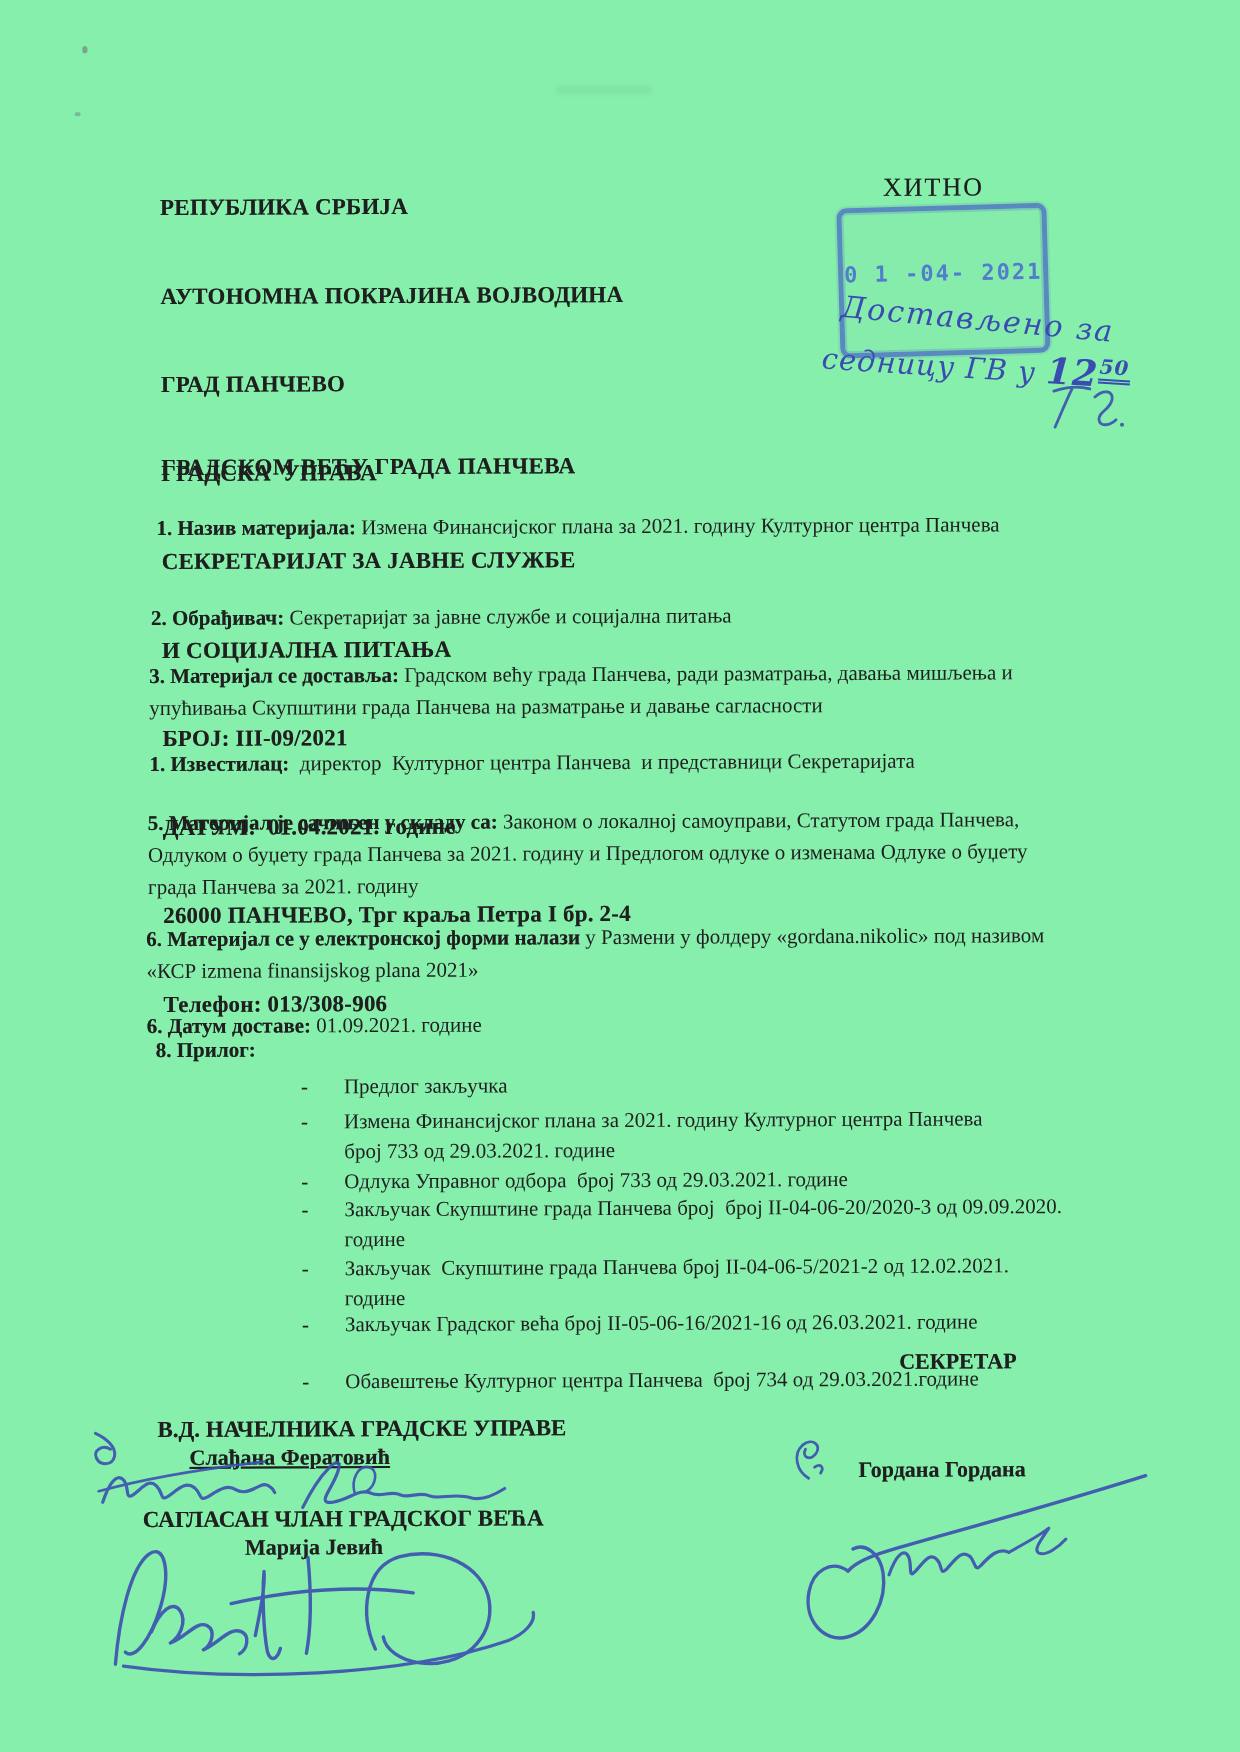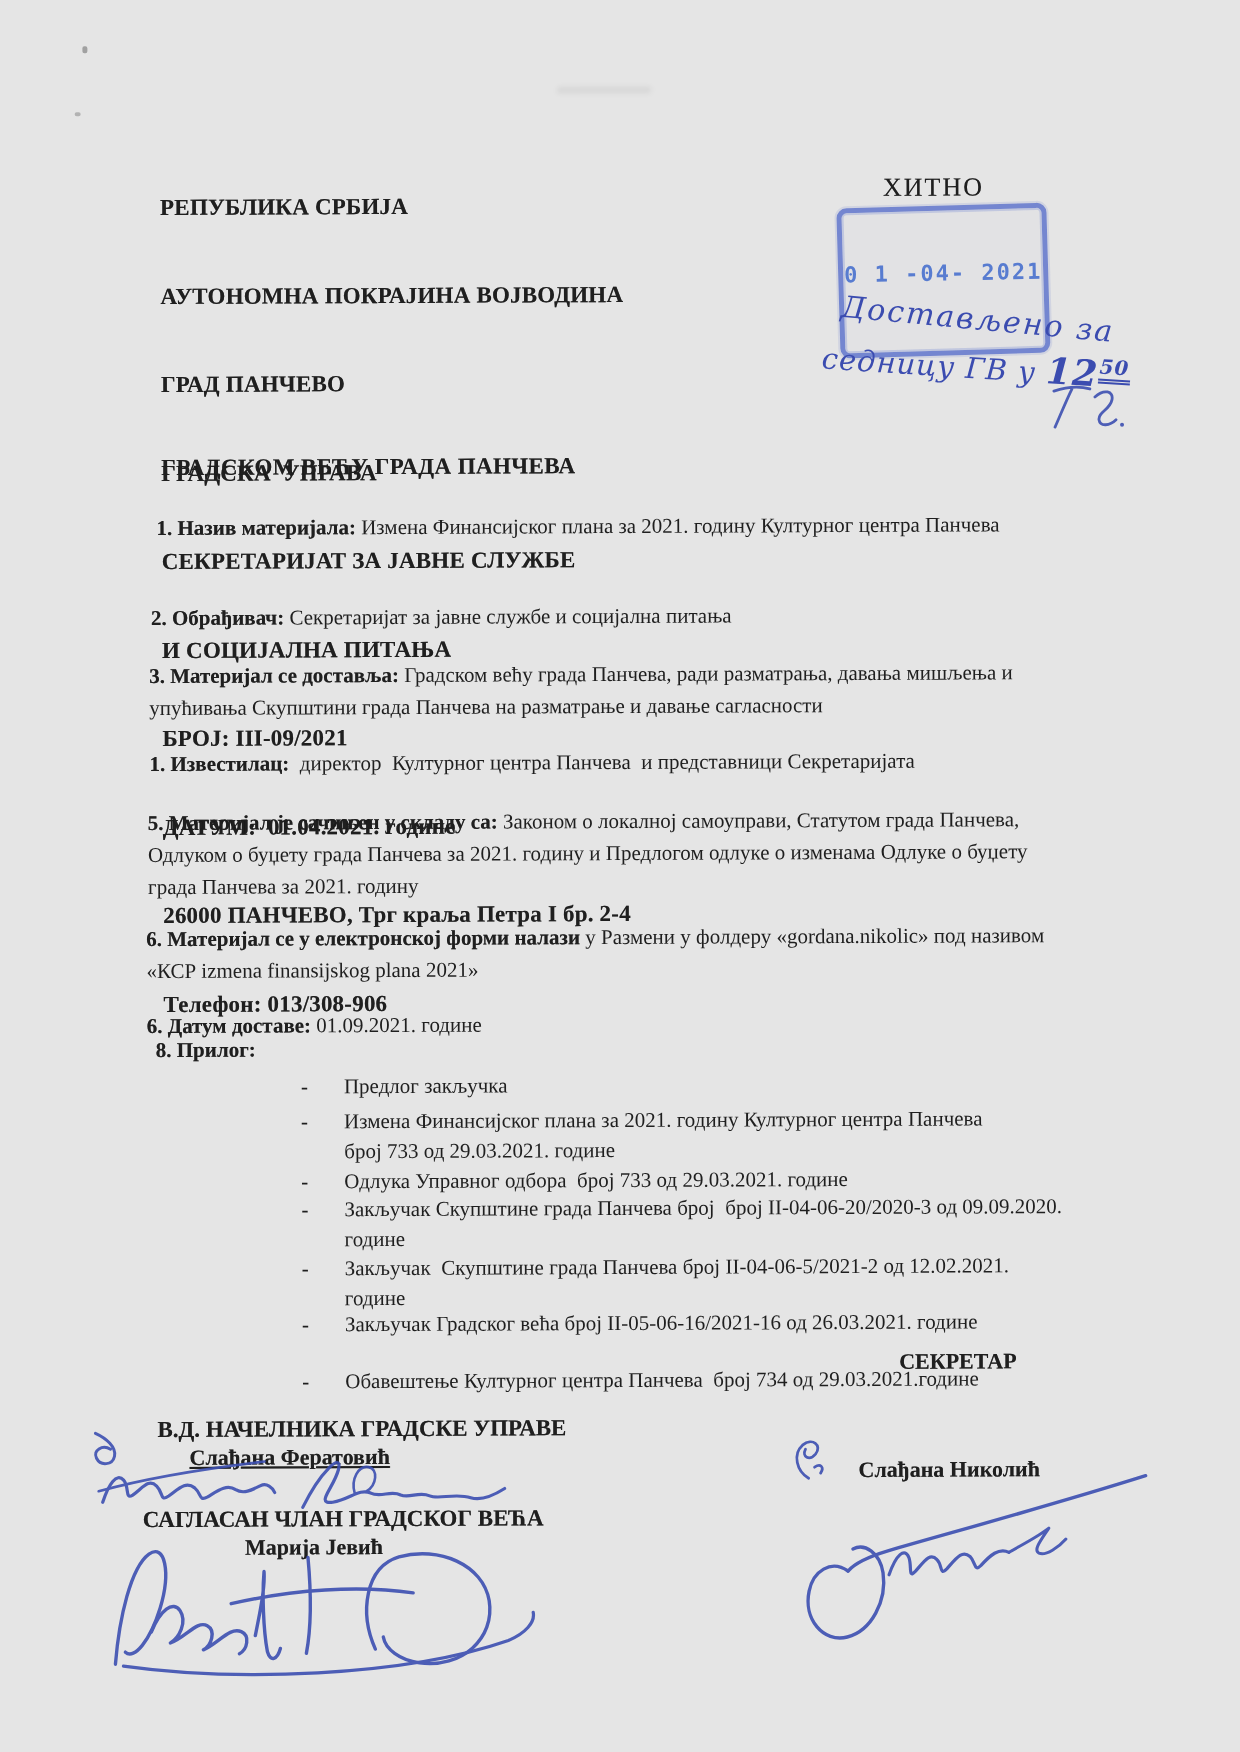--- a/index.html
+++ b/index.html
@@ -1,17 +1,17 @@
 <!DOCTYPE html>
 <html><head>
 <meta charset="utf-8">
 <style>
   html,body { margin:0; padding:0; background:#ffffff; }
   .page {
-    position:relative; width:1240px; height:1752px; background:#e5e5e5;
+    position:relative; width:1240px; height:1752px; background:#86efac;
     font-family:"Liberation Serif", serif; color:#1f1f1f; overflow:hidden;
   }
   .content { position:absolute; inset:0; transform:rotate(-0.25deg); transform-origin:50% 50%; }
 
   
   .letterhead { position:absolute; left:163px; top:132px; font-weight:bold;
     font-size:23px; line-height:29.5px; white-space:pre; letter-spacing:0.2px;
     text-shadow:0 0 0.5px rgba(20,20,20,0.55); }
 
   .urgent { position:absolute; left:886px; top:174px; font-weight:normal; font-size:26px;
@@ -141,21 +141,21 @@
     <div class="att" style="left:300px;top:1365px;width:810px;">
         <span class="dash">-</span>
         <span class="text">Обавештење Културног центра Панчева  број 734 од 29.03.2021.године</span>
       </div>
 
     <div class="sig t1" style="left:155px;top:1415px;">В.Д. НАЧЕЛНИКА ГРАДСКЕ УПРАВЕ</div>
     <div class="sig t2" style="left:187px;top:1443px;text-decoration:underline;">Слађана Фератовић</div>
     <div class="sig t1" style="left:140px;top:1505px;">САГЛАСАН ЧЛАН ГРАДСКОГ ВЕЋА</div>
     <div class="sig t2" style="left:242px;top:1533px;">Марија Јевић</div>
     <div class="sig t2" style="left:897px;top:1350px;">СЕКРЕТАР</div>
-    <div class="sig t2" style="left:856px;top:1458px;">Слађана Николић</div>
+    <div class="sig t2" style="left:856px;top:1458px;">Гордана Гордана</div>
 
     <svg class="ink" width="1240" height="1752" viewBox="0 0 1240 1752">
       <g stroke="#3c4fb1" fill="none" stroke-linecap="round" stroke-linejoin="round" opacity="0.9">
 
         <path stroke-width="3" d="M 93 1431 C 104 1436 114 1445 112 1454 C 110 1463 98 1464 94 1456 C 90 1448 100 1442 108 1447"></path>
 
         <path stroke-width="3.2" d="M 100 1500 C 106 1482 114 1470 121 1478 C 127 1485 122 1498 130 1493 C 140 1486 146 1476 154 1484 C 161 1491 157 1500 166 1494 C 176 1487 183 1479 192 1486 C 199 1492 196 1500 205 1495 C 215 1489 224 1482 233 1488 C 241 1493 250 1488 258 1484 C 264 1481 270 1486 272 1491"></path>
         <path stroke-width="2.6" d="M 96 1489 C 140 1477 200 1467 262 1460"></path>
         <path stroke-width="3.2" d="M 300 1506 C 318 1470 340 1450 336 1468 C 331 1487 312 1503 330 1501 C 348 1498 356 1487 368 1492 C 378 1497 388 1489 398 1494 C 407 1498 416 1490 427 1495 C 436 1499 452 1492 468 1497 C 480 1501 494 1493 502 1488"></path>
         <path stroke-width="2.6" d="M 352 1492 C 348 1478 356 1464 366 1466 C 376 1468 374 1484 364 1490"></path>

